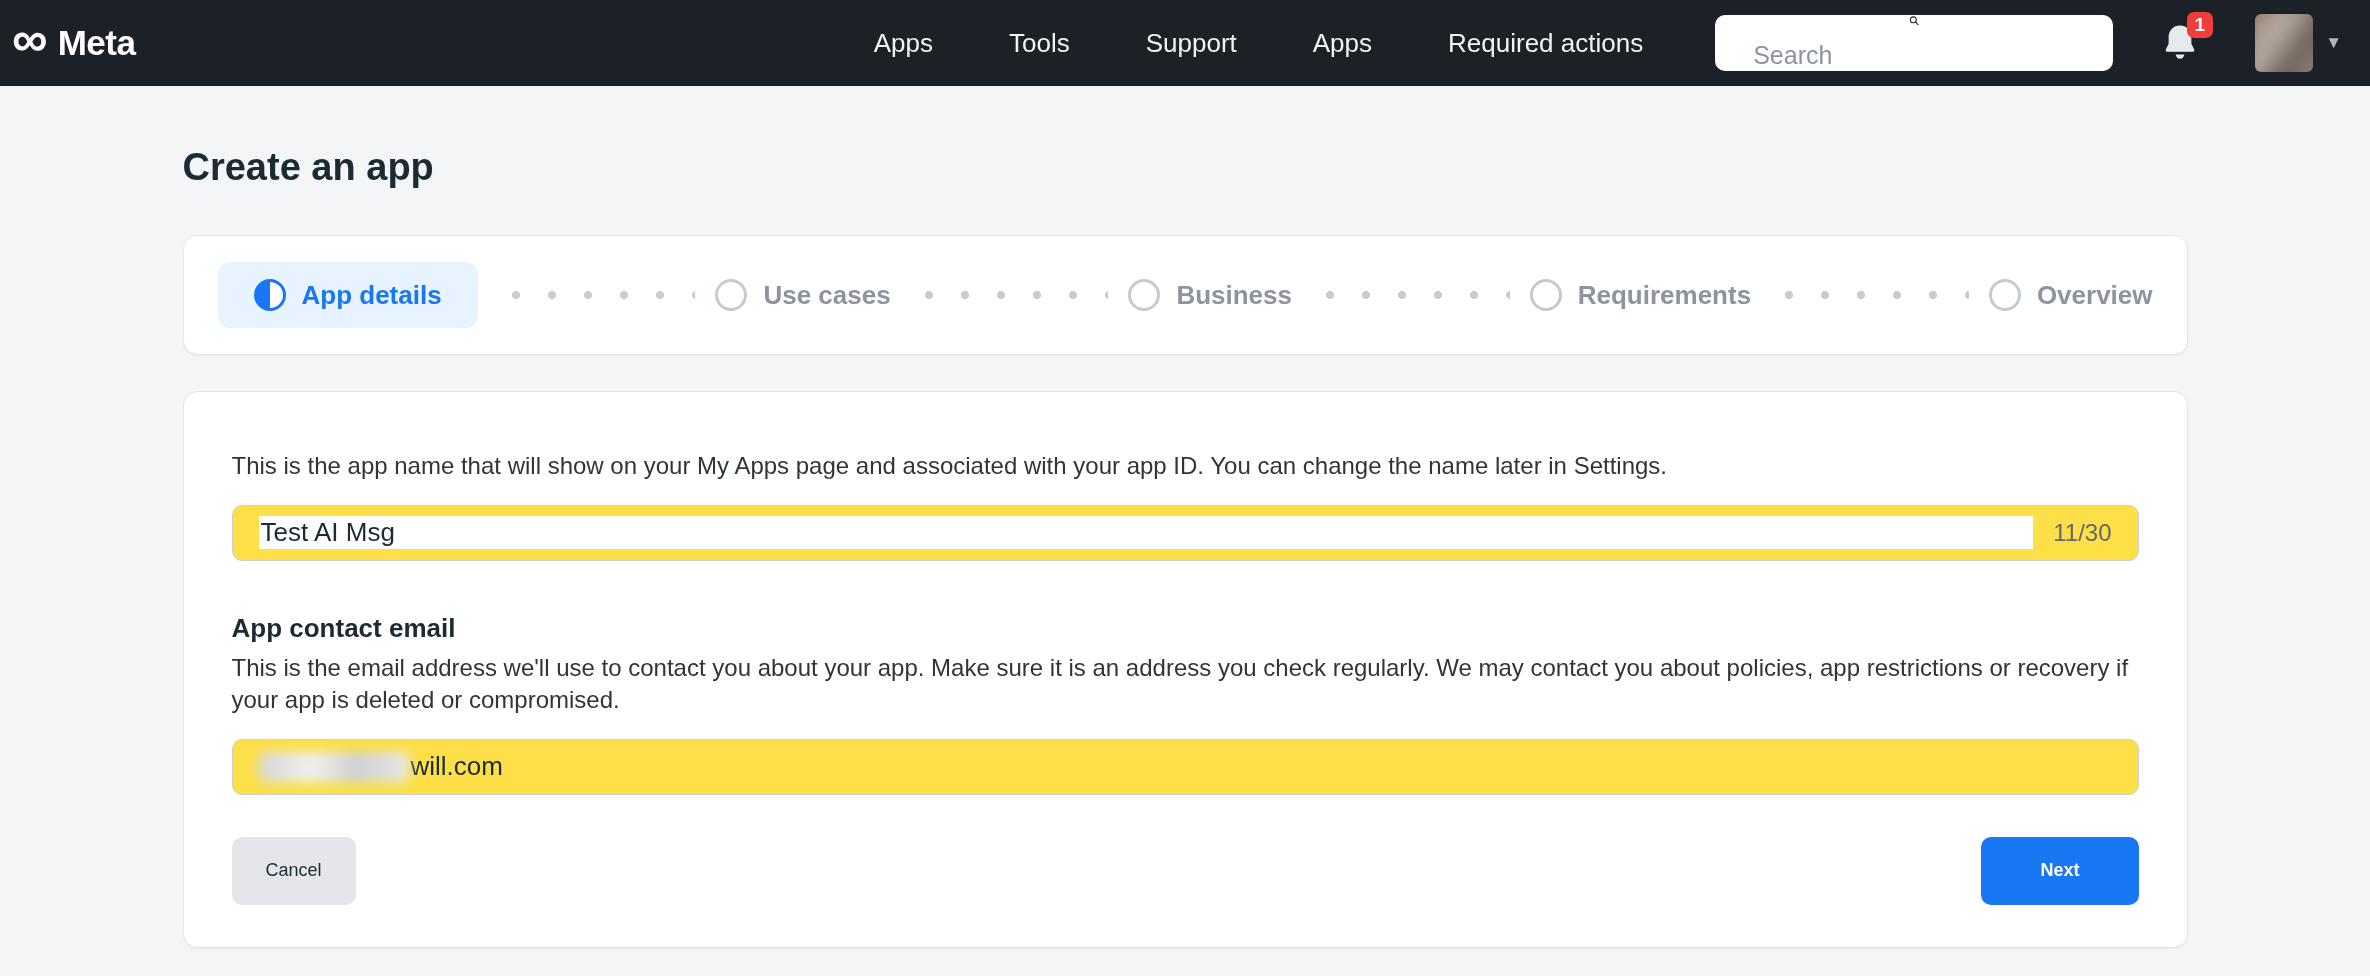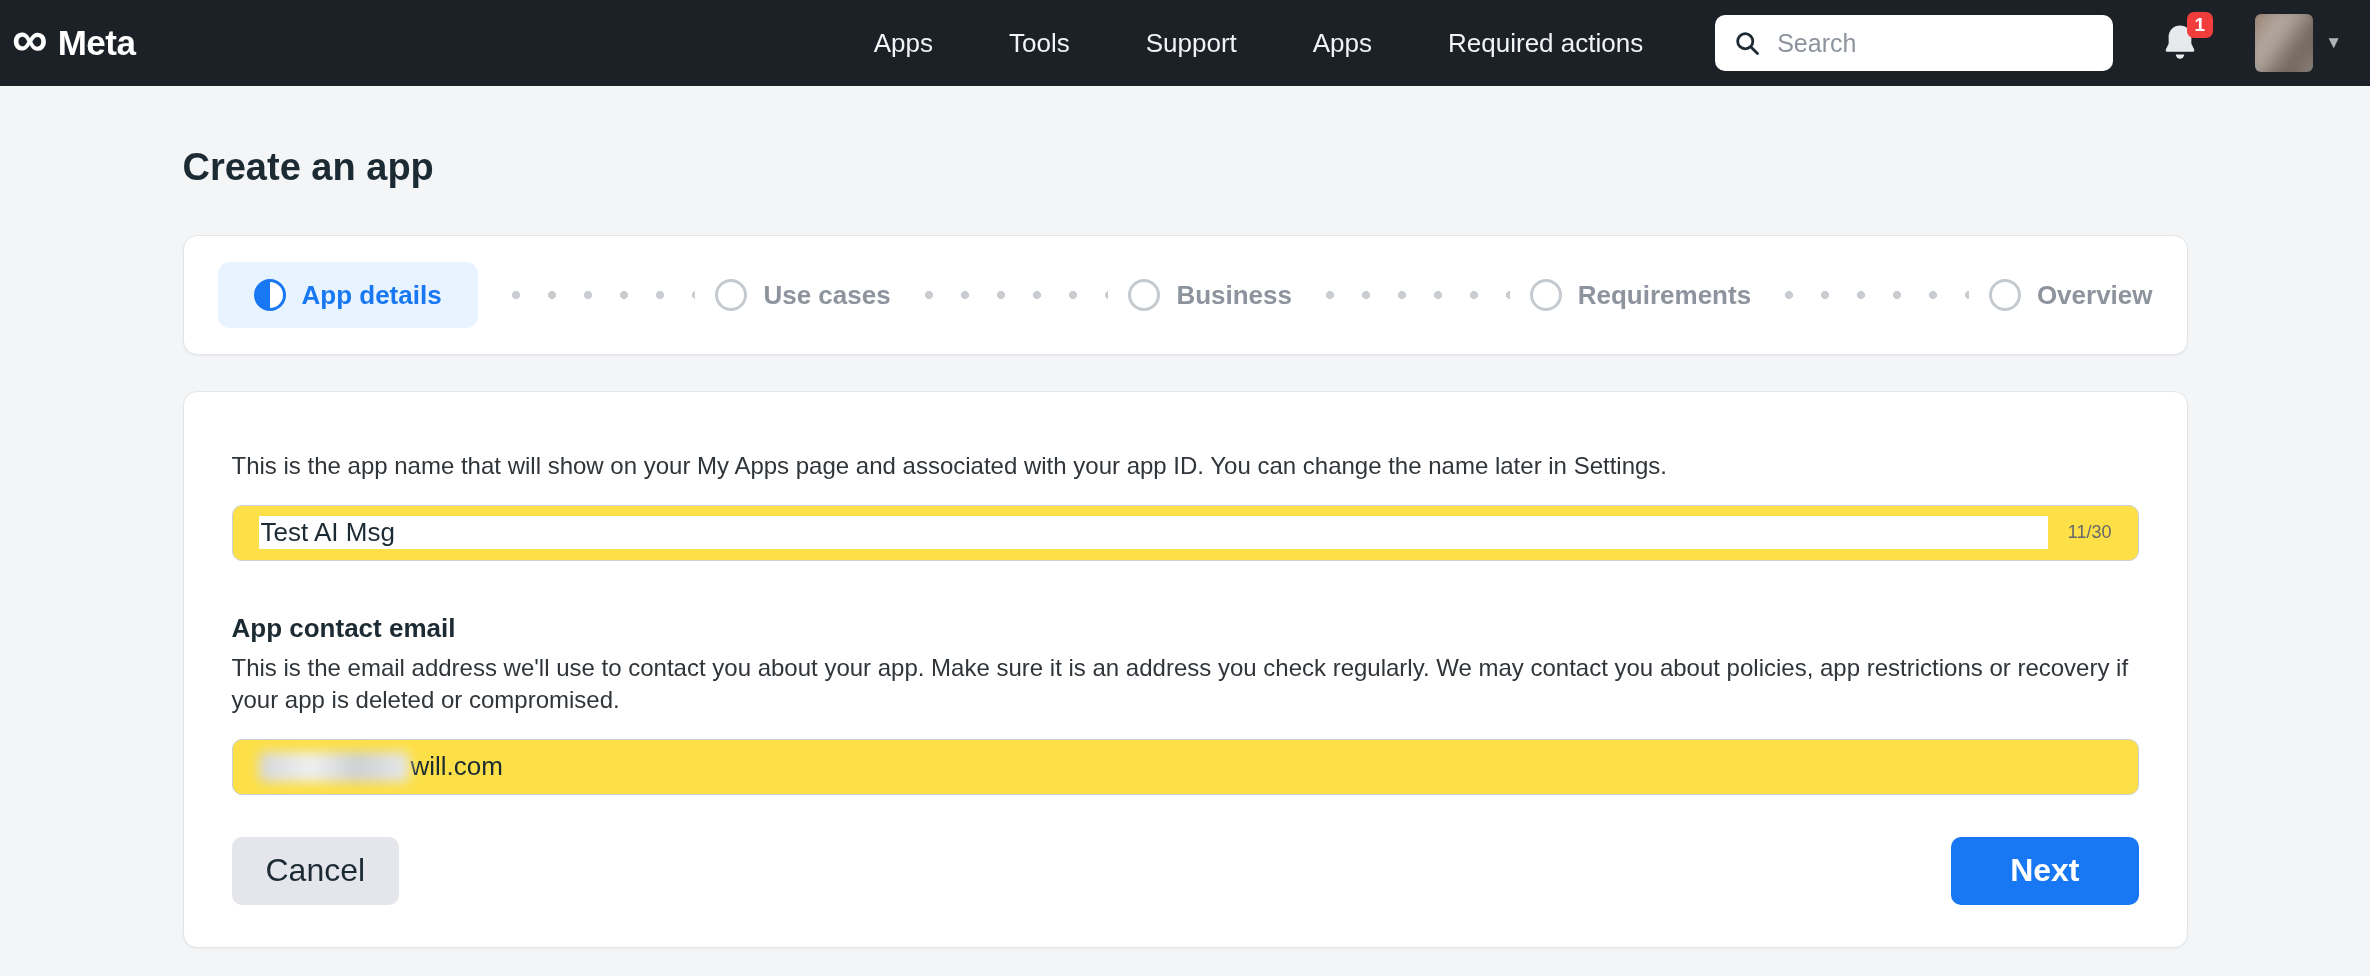--- a/index.html
+++ b/index.html
@@ -33,21 +33,21 @@
   .brand .name { font-size: 35px; font-weight: 700; letter-spacing: -0.5px; }
 
   .nav-links { display: flex; gap: 76px; margin-left: auto; }
   .nav-link { color: #f1f3f5; font-size: 26px; cursor: pointer; white-space: nowrap; }
 
   .search-box {
     margin-left: 72px;
     width: 398px; height: 56px;
     background: #fff; border-radius: 10px;
     display: flex; align-items: center;
-    padding: 0 18px; gap: 14px;
+    padding: 0 18px; gap: 14px; flex-direction: column;
   }
   .search-box input {
     border: none; outline: none; flex: 1;
     font-size: 25px; color: #1c2b33; background: transparent;
     font-family: inherit; min-width: 0;
   }
   .search-box input::placeholder { color: #8d949e; }
 
   .bell-wrap { position: relative; margin-left: 46px; cursor: pointer; }
   .bell-svg { width: 42px; height: 42px; display: block; }
@@ -108,31 +108,31 @@
   .field-gap { margin-top: 52px; }
   .input-row {
     margin-top: 22px; height: 56px;
     border: 1px solid #ccd0d5; border-radius: 10px;
     display: flex; align-items: center; padding: 0 26px; background: #fde047;
   }
   .input-row input {
     flex: 1; border: none; outline: none;
     font-size: 26px; color: #1c2b33; font-family: inherit; min-width: 0;
   }
-  .char-count { font-size: 18px; color: #65676b; margin-left: 20px; white-space: nowrap; }
+  .char-count { font-size: 24px; color: #65676b; margin-left: 20px; white-space: nowrap; }
   .blur-blob {
     width: 150px; height: 30px; border-radius: 5px; flex: 0 0 auto;
     background: linear-gradient(90deg, #d4d6d9, #eff0f1 35%, #cdd0d4 65%, #e6e8ea);
     filter: blur(6px);
   }
   .email-text { font-size: 26px; color: #1c2b33; margin-left: 2px; }
 
   .actions { display: flex; justify-content: space-between; align-items: center; margin-top: 42px; }
   .btn {
-    border: none; border-radius: 10px; font-size: 32px; height: 68px;
+    border: none; border-radius: 10px; font-size: 18px; height: 68px;
     cursor: pointer; font-family: inherit;
   }
   .btn-cancel { background: #e4e6eb; color: #1c2b33; padding: 0 34px; font-weight: 500; }
   .btn-next   { background: #1877f2; color: #ffffff; padding: 0 59px; font-weight: 700; }
 </style>
 </head>
 <body>
 
 <div class="navbar">
   <div class="brand">

